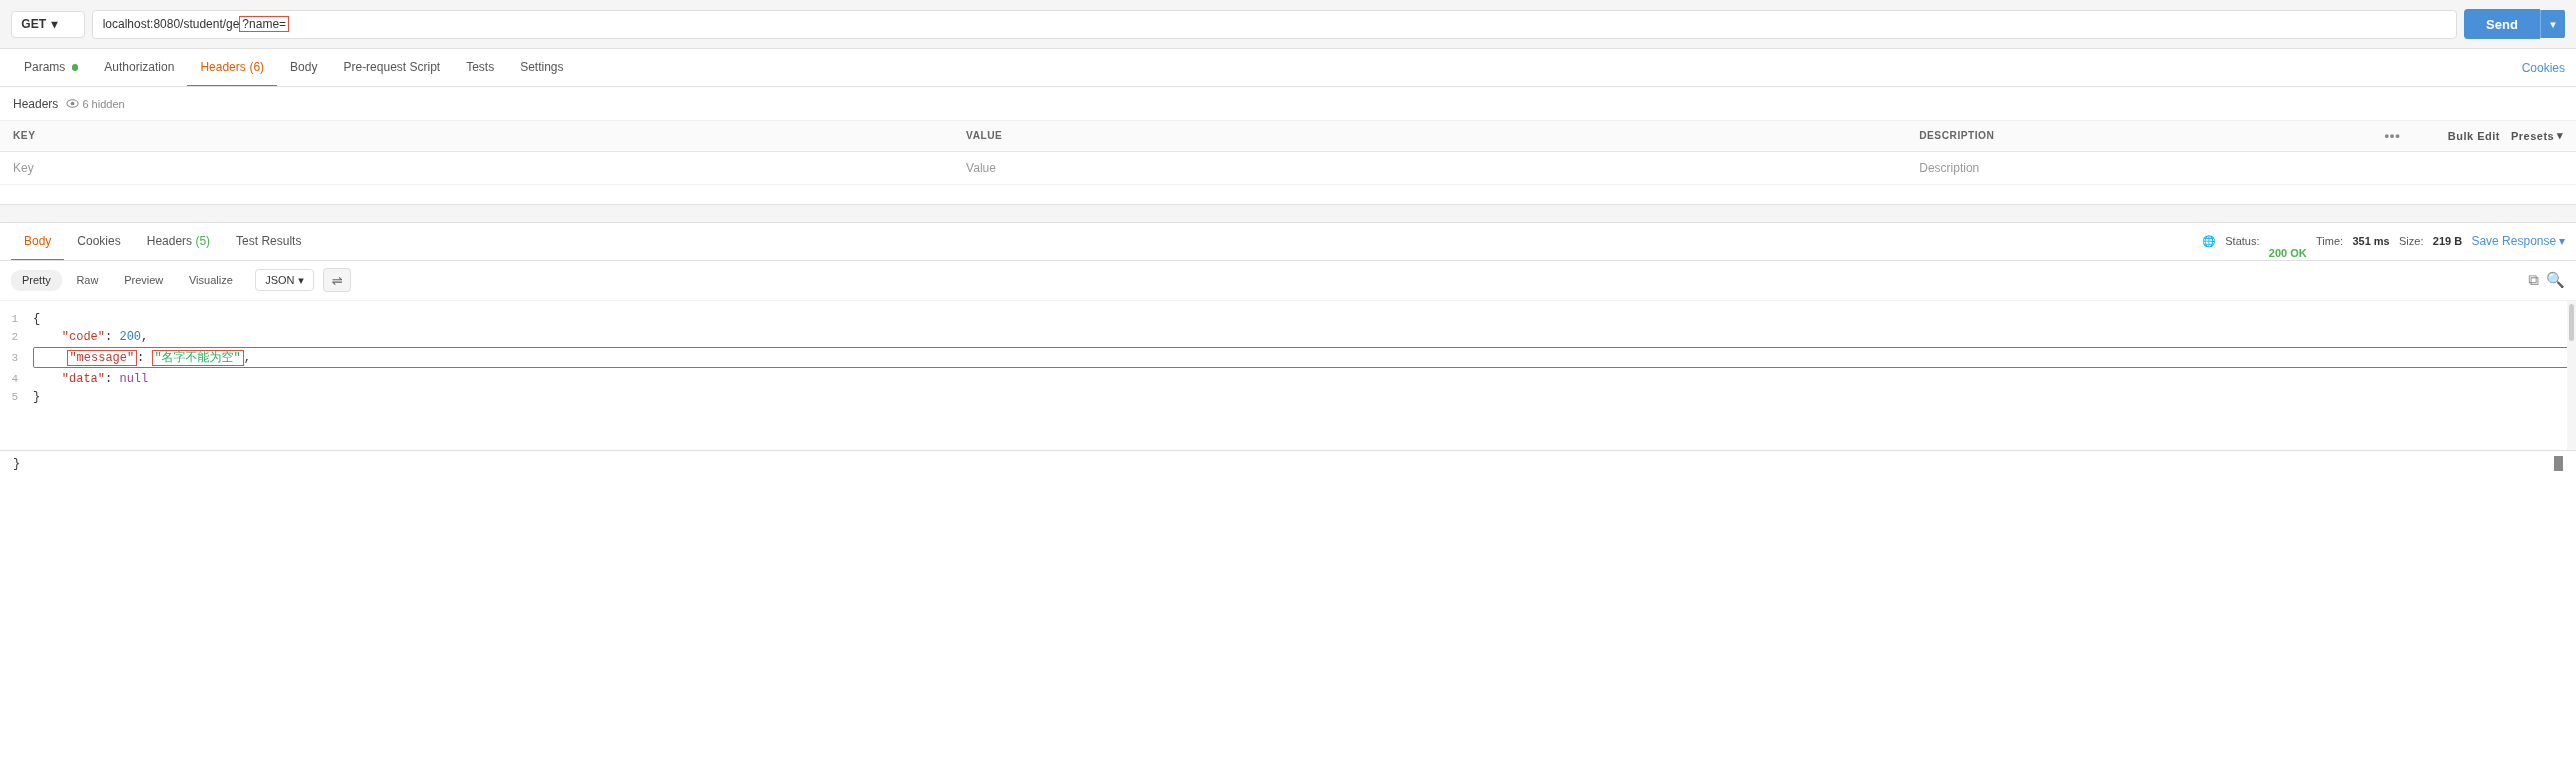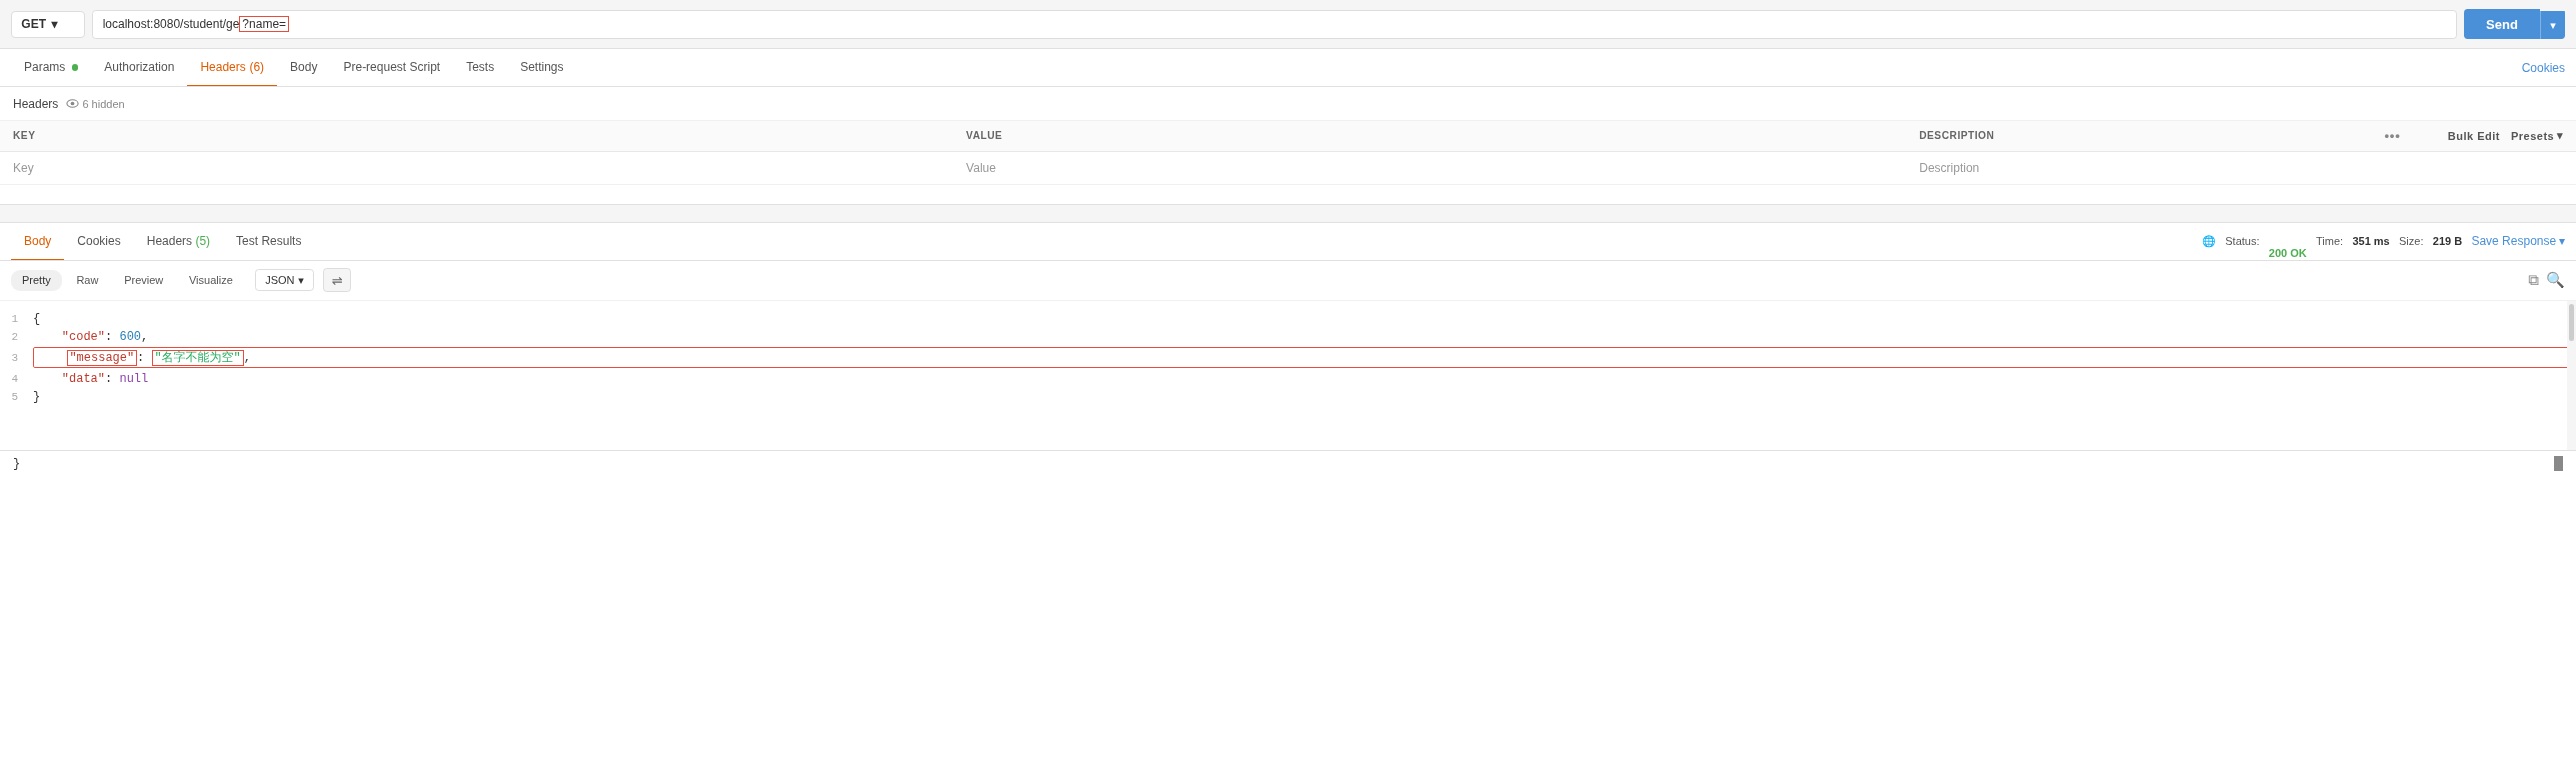--- a/index.html
+++ b/index.html
@@ -56,21 +56,21 @@
 
     .url-highlight {
       color: #333;
       background: transparent;
       border: 1.9px solid #e74c3c;
       padding: 0 1.9px;
     }
 
     .send-button-wrapper {
       display: flex;
-      align-items: flex-end;
+      align-items: center;
       border-radius: 3.7px;
       overflow: hidden;
     }
 
     .send-button {
       background: #4A90D9;
       color: #fff;
       border: none;
       padding: 7.4px 22px;
       font-size: 13px;
@@ -545,21 +545,21 @@
     <div class="code-area">
 
       <div class="code-line">
         <span class="line-number">1</span>
         <span class="code-content json-brace">{</span>
       </div>
 
       <div class="code-line">
         <span class="line-number">2</span>
         <span class="code-content">
-          &nbsp;&nbsp;&nbsp;&nbsp;<span class="json-key">"code"</span><span class="json-brace">: </span><span class="json-number">600</span><span class="json-brace">,</span>
+          &nbsp;&nbsp;&nbsp;&nbsp;<span class="json-key">"code"</span><span class="json-brace">: </span><span class="json-number">200</span><span class="json-brace">,</span>
         </span>
       </div>
 
       <div class="code-line highlighted-line">
         <span class="line-number">3</span>
         <span class="code-content">
           &nbsp;&nbsp;&nbsp;&nbsp;<span class="json-key" style="border: 1.9px solid #e74c3c; padding: 0 1.9px;">"message"</span><span class="json-brace">: </span><span class="json-string" style="border: 1.9px solid #e74c3c; padding: 0 1.9px;">"名字不能为空"</span><span class="json-brace">,</span>
         </span>
       </div>
 

